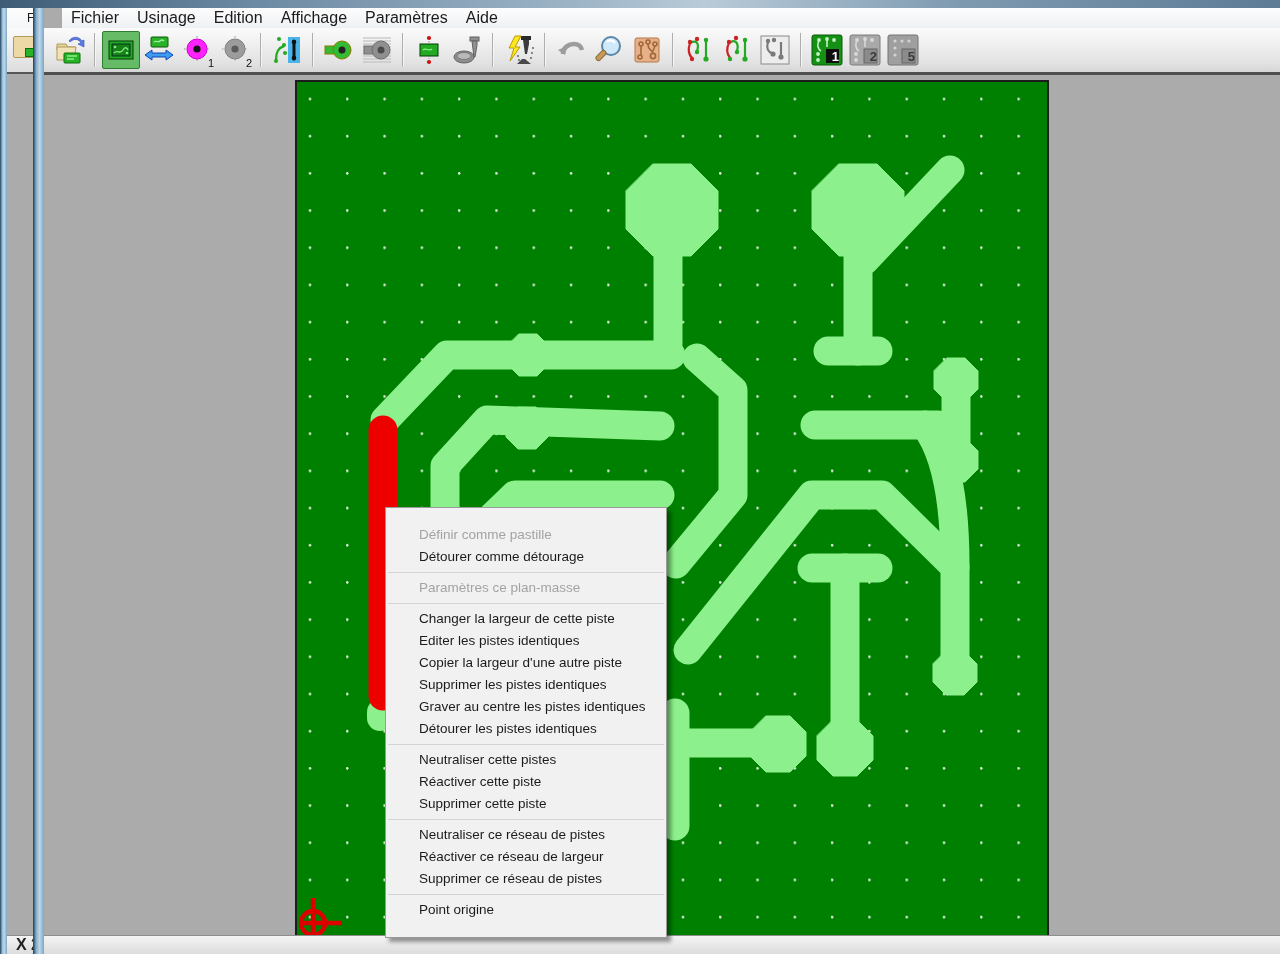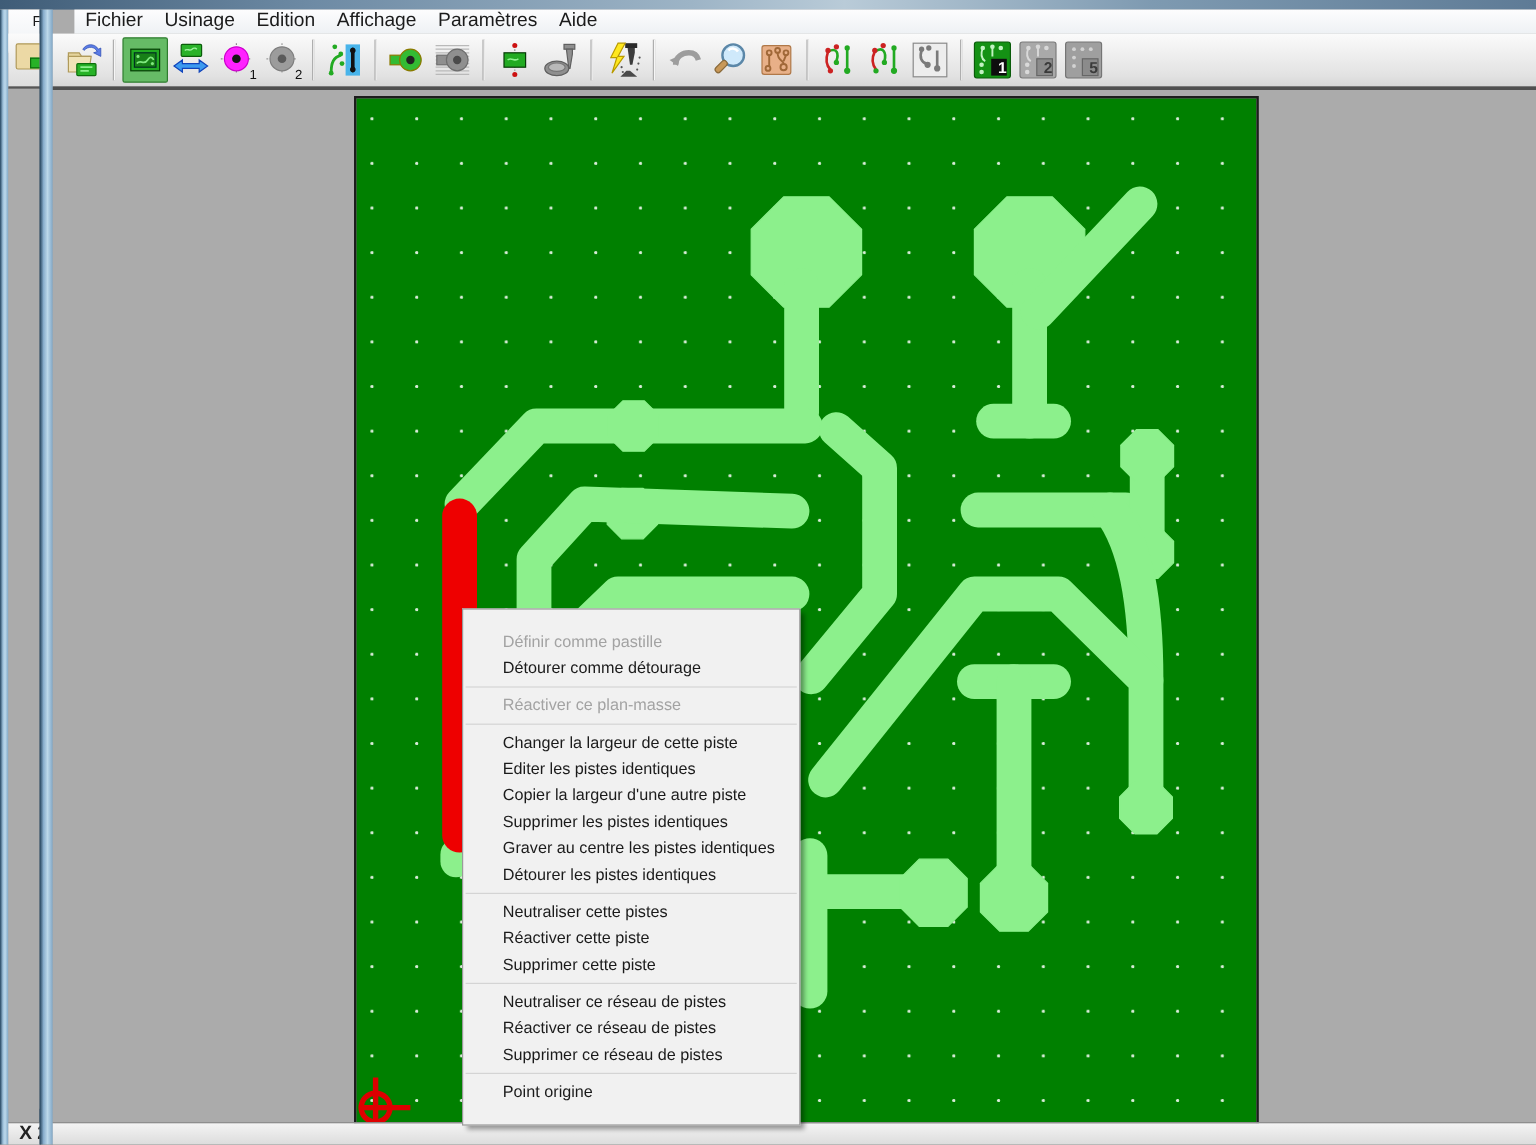--- a/index.html
+++ b/index.html
@@ -434,32 +434,32 @@
 
     <div id="statusbar">
       
     </div>
   </div>
 
   <div id="context-menu">
       <div class="citem disabled">Définir comme pastille</div>
       <div class="citem">Détourer comme détourage</div>
       <div class="csep"></div>
-      <div class="citem disabled">Réactiver ce plan-masse</div>
+      <div class="citem disabled">Paramètres ce plan-masse</div>
       <div class="csep"></div>
       <div class="citem">Changer la largeur de cette piste</div>
       <div class="citem">Editer les pistes identiques</div>
       <div class="citem">Copier la largeur d'une autre piste</div>
       <div class="citem">Supprimer les pistes identiques</div>
       <div class="citem">Graver au centre les pistes identiques</div>
       <div class="citem">Détourer les pistes identiques</div>
       <div class="csep"></div>
       <div class="citem">Neutraliser cette pistes</div>
       <div class="citem">Réactiver cette piste</div>
       <div class="citem">Supprimer cette piste</div>
       <div class="csep"></div>
       <div class="citem">Neutraliser ce réseau de pistes</div>
-      <div class="citem">Réactiver ce réseau de pistes</div>
+      <div class="citem">Réactiver ce réseau de largeur</div>
       <div class="citem">Supprimer ce réseau de pistes</div>
       <div class="csep"></div>
       <div class="citem">Point origine</div>
     </div>
 </div>
 
 </body></html>

